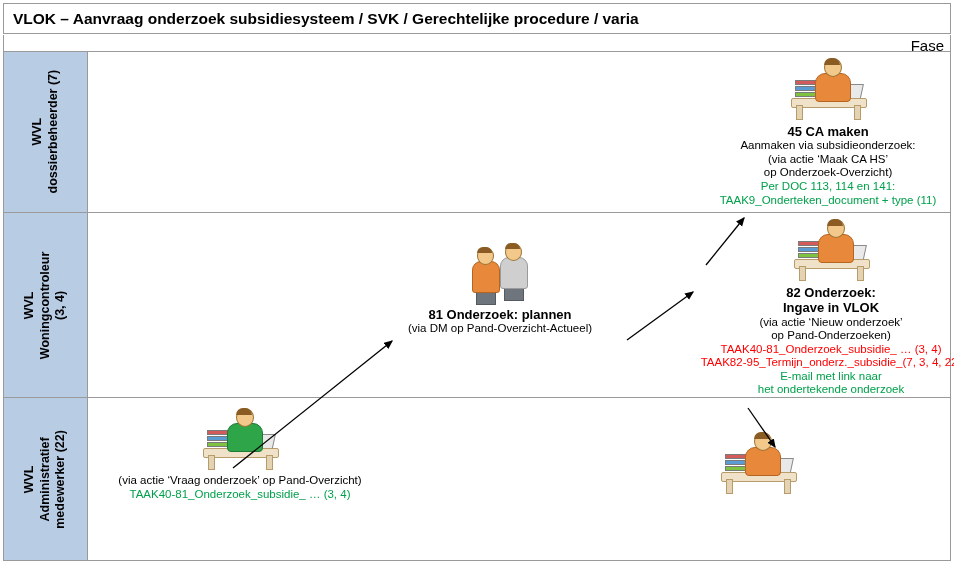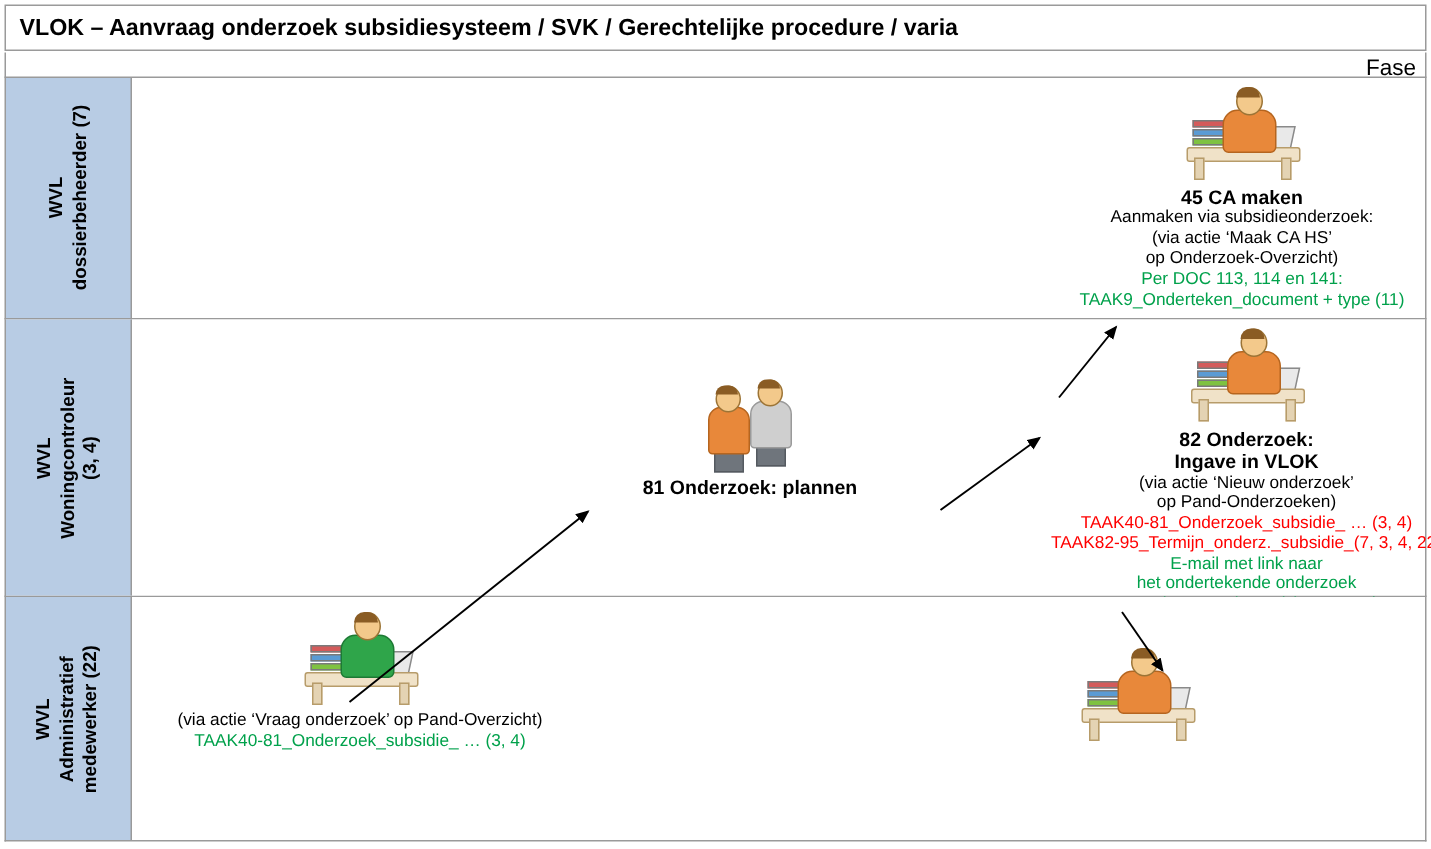--- a/index.html
+++ b/index.html
@@ -359,36 +359,37 @@
         <div class="label-main">Ingave in VLOK</div>
         <div class="label-sub">(via actie ‘Nieuw onderzoek’</div>
         <div class="label-sub">op Pand-Onderzoeken)</div>
         <div class="label-red">TAAK40-81_Onderzoek_subsidie_ … (3, 4)</div>
         <div class="label-red">TAAK82-95_Termijn_onderz._subsidie_(7, 3, 4, 22)</div>
         <div class="label-green">E-mail met link naar</div>
         <div class="label-green">het ondertekende onderzoek</div>
         <div class="label-green">+ resultaten onderzoek(3, 4 ,7, 22)</div>
       </div>
 
-      <div class="node" id="node-81" style="left:292px; top:40px; width:240px;text-align:center;">
+      <div class="node" id="node-81" style="left:292px; top:30px; width:240px;text-align:center;">
         <div class="people-icon">
           <div class="pp left">
             <div class="pp-legs"></div>
             <div class="pp-body orange"></div>
             <div class="pp-head"></div>
             <div class="pp-hair"></div>
           </div>
           <div class="pp right">
             <div class="pp-legs"></div>
             <div class="pp-body grey"></div>
             <div class="pp-head"></div>
             <div class="pp-hair"></div>
           </div>
         </div>
         <div class="label-main">81 Onderzoek: plannen</div>
+        <div class="label-sub">(via DM op Pand-Overzicht-Actueel)</div>
       </div>
 
     </div>
   </div>
 
   <div class="lane" id="lane-2">
     <div class="lane-header">
       <div class="lane-header-text">
         <span>WVL</span><br>
         <span>Administratief</span><br>

